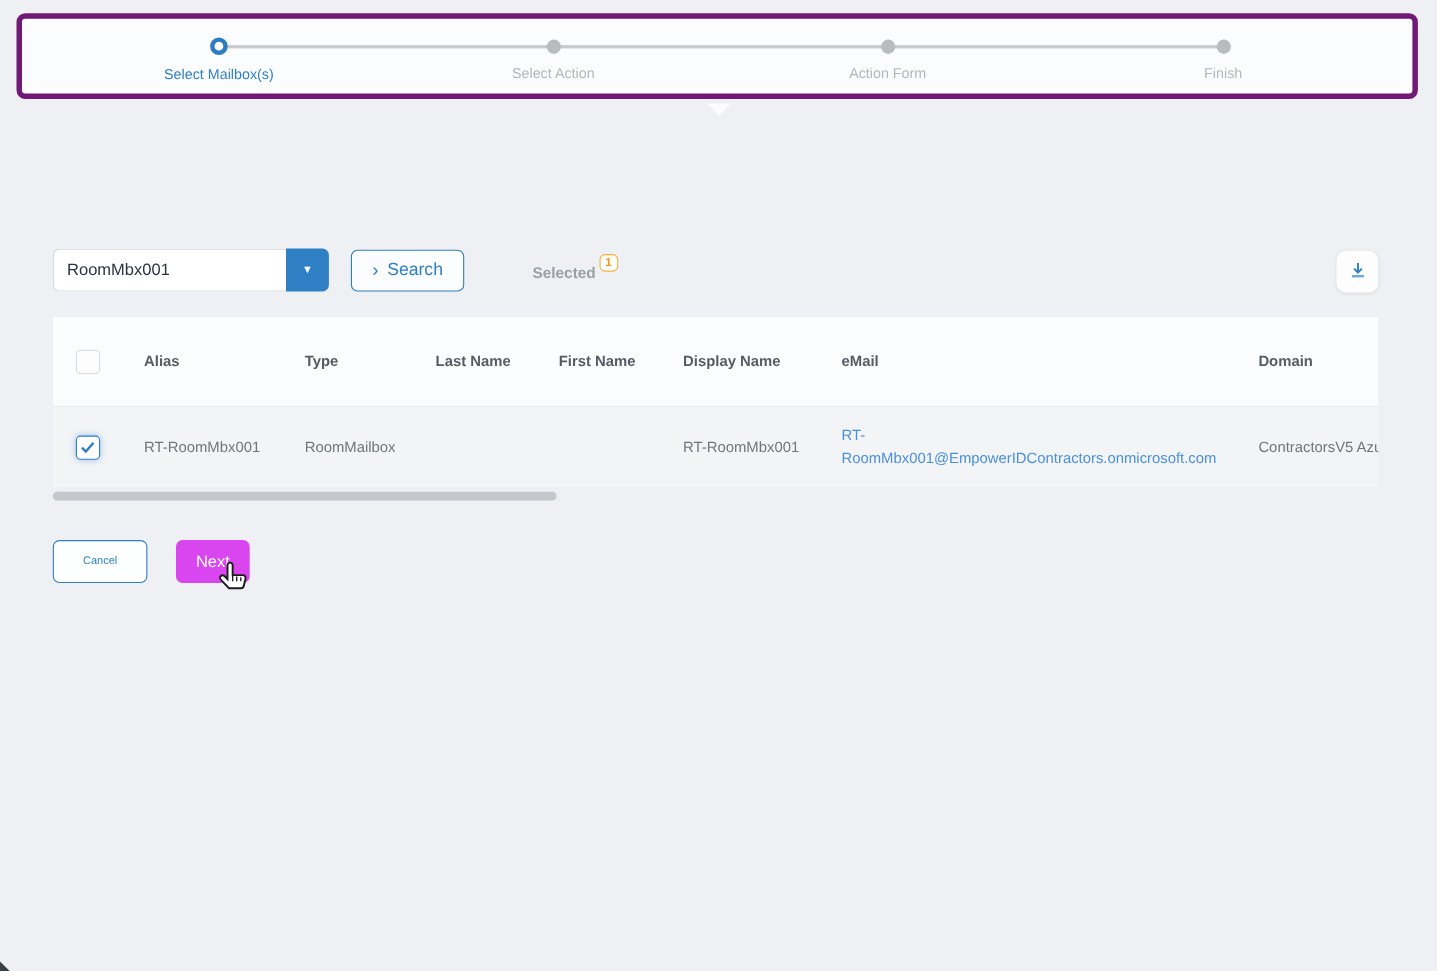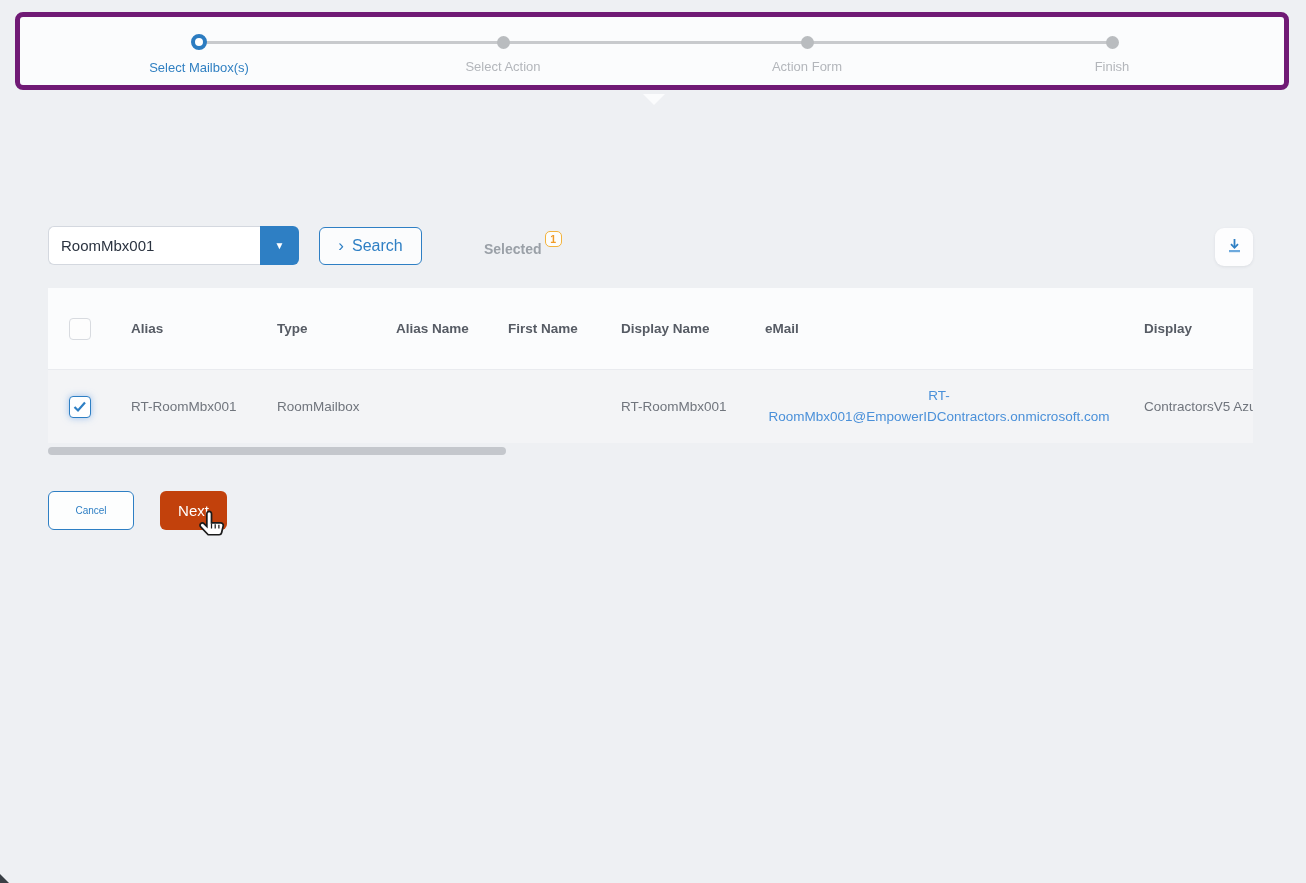--- a/index.html
+++ b/index.html
@@ -51,40 +51,40 @@
   .download-btn { position: absolute; left: 1215px; top: 228px; width: 38px; height: 38px;
                   background: #fdfdfe; border: none; border-radius: 9px; cursor: pointer;
                   box-shadow: 0 1px 3px rgba(60,70,90,0.10);
                   display: flex; align-items: center; justify-content: center; }
 
   
   .table-panel { position: absolute; left: 48px; top: 288px; width: 1205px; height: 155px; overflow: hidden; }
   .tgrid { display: grid; grid-template-columns: 83px 146px 119px 112px 113px 144px 379px 300px; width: 1396px; }
   .thead { height: 82px; background: #fbfcfd; border-bottom: 1px solid #e9ebef; }
   .trow  { height: 73px; background: #f3f4f6; }
-  .tcell { display: flex; align-items: center; padding-right: 10px; text-align: center; }
+  .tcell { display: flex; align-items: center; padding-right: 10px; }
   .tcell.cb { padding-left: 21px; }
   .th-label { font-size: 13.5px; font-weight: bold; color: #565b64; }
   .td-text { font-size: 13.5px; color: #70757d; }
   .email-link { font-size: 13.5px; color: #4a90d9; text-decoration: none; line-height: 1.5;
                 display: inline-block; max-width: 348px; }
   .checkbox { width: 22px; height: 22px; border-radius: 4px; background: #fdfdfd;
               border: 1px solid #d8dbe0; cursor: pointer; position: relative; }
   .checkbox.checked { border: 1.5px solid #2e7fc4; background: #fff;
                       box-shadow: 0 0 7px rgba(110,165,230,0.65); }
   .checkbox.checked svg { position: absolute; left: 3px; top: 4px; }
   .hscrollbar { position: absolute; left: 48px; top: 447px; width: 458px; height: 8px;
                 border-radius: 4px; background: #c4c7cc; cursor: grab; }
 
   
   .cancel-btn { position: absolute; left: 48px; top: 491px; width: 86px; height: 39px;
                 background: #fdfefe; border: 1px solid #2e7fc4; border-radius: 6px; cursor: pointer;
                 color: #2e7fc4; font-family: "Liberation Sans", sans-serif; font-size: 10px; }
   .next-btn { position: absolute; left: 160px; top: 491px; width: 67px; height: 39px;
-              background: #c2410c; border: none; border-radius: 6px; cursor: pointer;
+              background: #d946ef; border: none; border-radius: 6px; cursor: pointer;
               color: #fff; font-family: "Liberation Sans", sans-serif; font-size: 15px; }
   .cursor { position: absolute; left: 198px; top: 510px; pointer-events: none; }
   .corner-artifact { position: absolute; left: 0; top: 874px; width: 0; height: 0;
                      border-bottom: 9px solid #3a3f45; border-right: 9px solid transparent; }
 </style>
 </head>
 <body>
 
 <div class="screen">
 
@@ -134,33 +134,33 @@
       <div class="tcell cb">
           <span class="checkbox"></span>
         </div>
       <div class="tcell">
           <span class="th-label">Alias</span>
         </div>
       <div class="tcell">
           <span class="th-label">Type</span>
         </div>
       <div class="tcell">
-          <span class="th-label">Alias Name</span>
+          <span class="th-label">Last Name</span>
         </div>
       <div class="tcell">
           <span class="th-label">First Name</span>
         </div>
       <div class="tcell">
           <span class="th-label">Display Name</span>
         </div>
       <div class="tcell">
           <span class="th-label">eMail</span>
         </div>
       <div class="tcell">
-          <span class="th-label">Display</span>
+          <span class="th-label">Domain</span>
         </div>
     </div>
     <div class="tgrid trow">
       <div class="tcell cb">
         <span class="checkbox checked">
           <svg width="14" height="12" viewBox="0 0 14 12">
             <path d="M1.5 6 L5 9.5 L12 1.5" stroke="#2e7fc4" stroke-width="2.2" fill="none"></path>
           </svg>
         </span>
       </div>

